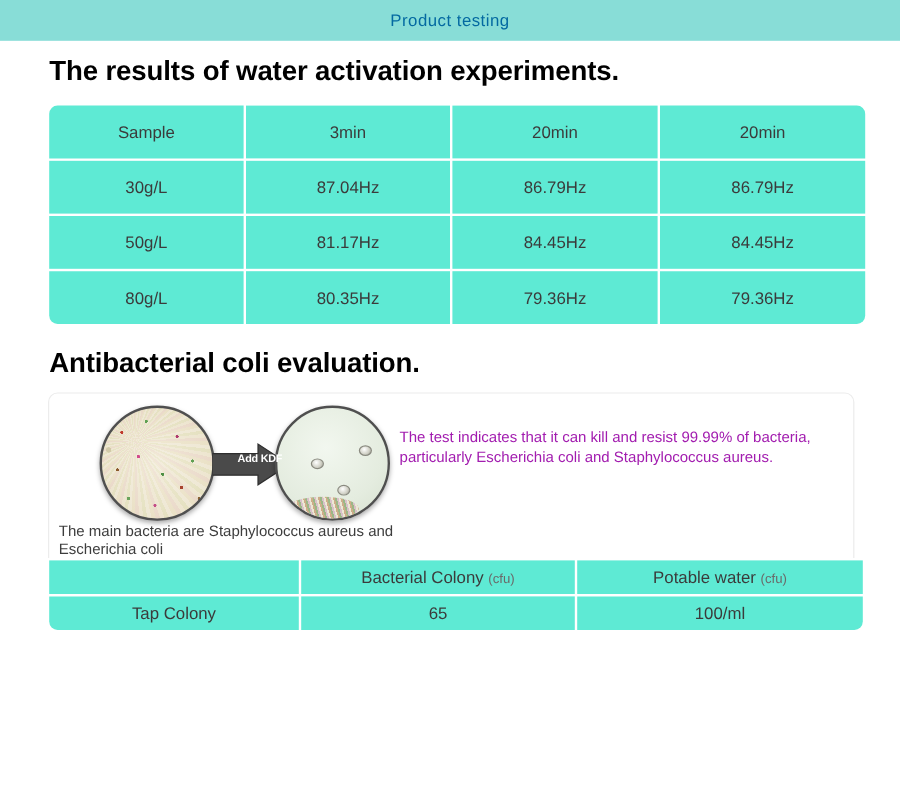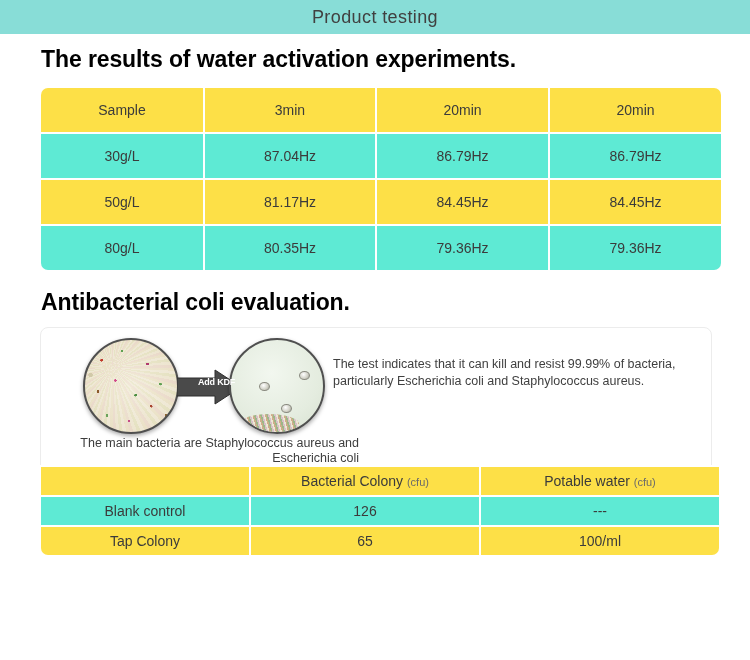--- a/index.html
+++ b/index.html
@@ -24,22 +24,22 @@
     position: absolute;
     left: 0; top: 0;
     width: 750px;
     height: 34px;
     background: #88ddd7;
     display: flex;
     align-items: center;
     justify-content: center;
   }
   .banner-title {
-    font-size: 18px;
-    color: #404040;
+    font-size: 14px;
+    color: #0369a1;
     font-weight: 400;
     letter-spacing: 0.4px;
   }
 
   
   .heading {
     position: absolute;
     left: 41px;
     font-size: 23px;
     font-weight: 700;
@@ -59,21 +59,21 @@
     background: #ffffff;
   }
   .data-table td {
     height: 44px;
     text-align: center;
     vertical-align: middle;
     font-size: 14px;
     color: #3b3b3b;
     font-weight: 400;
   }
-  .row-grey td { background: #fde047; margin-top: 20px; }
+  .row-grey td { background: #5eead4; margin-top: 20px; }
   .row-teal td { background: #5eead4; }
 
   
   .data-table tr:first-child td:first-child { border-top-left-radius: 7px; }
   .data-table tr:first-child td:last-child  { border-top-right-radius: 7px; }
   .data-table tr:last-child  td:first-child { border-bottom-left-radius: 7px; }
   .data-table tr:last-child  td:last-child  { border-bottom-right-radius: 7px; }
 
   
   #table-activation {
@@ -178,34 +178,34 @@
     letter-spacing: -0.2px;
     white-space: nowrap;
     padding-left: 21px;
   }
 
   .dish-caption {
     position: absolute;
     left: -30px;
     top: 100px;
     width: 310px;
-    text-align: right;
+    text-align: left;
     font-size: 12.5px;
     line-height: 15px;
     color: #3d3d3d;
   }
 
   .ab-text {
     position: absolute;
     left: 292px;
     top: 28px;
     width: 368px;
     font-size: 12.5px;
     line-height: 17px;
-    color: #404040;
+    color: #a21caf;
   }
 
   
   #table-antibacterial {
     left: 39px;
     top: 465px;
     width: 674px;
   }
   #table-antibacterial col.c1 { width: 208px; }
   #table-antibacterial col.c2 { width: 228px; }
@@ -299,25 +299,20 @@
       <col class="c1">
         <col class="c2">
         <col class="c3">
     </colgroup>
     <tbody>
       <tr class="row-grey">
         <td></td>
         <td><span>Bacterial Colony</span> <span class="unit">(cfu)</span></td>
         <td><span>Potable water</span> <span class="unit">(cfu)</span></td>
       </tr>
-      <tr class="row-teal">
-        <td>Blank control</td>
-        <td>126</td>
-        <td>---</td>
-      </tr>
       <tr class="row-grey">
         <td>Tap Colony</td>
         <td>65</td>
         <td>100/ml</td>
       </tr>
     </tbody>
   </table>
 
 </div>
 

